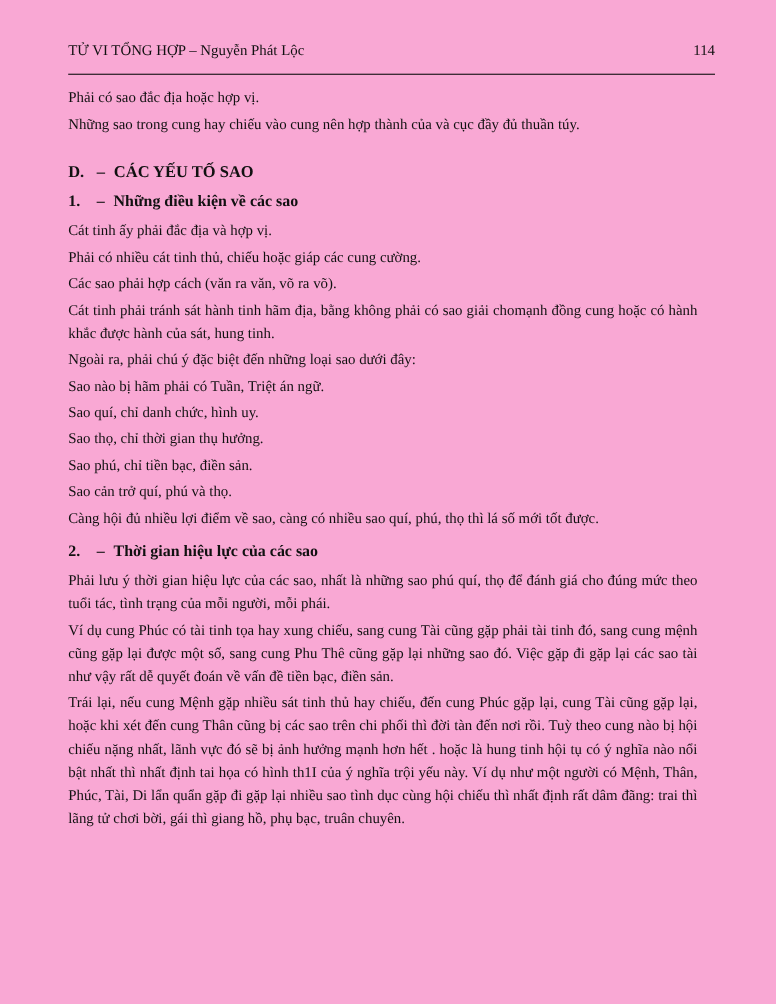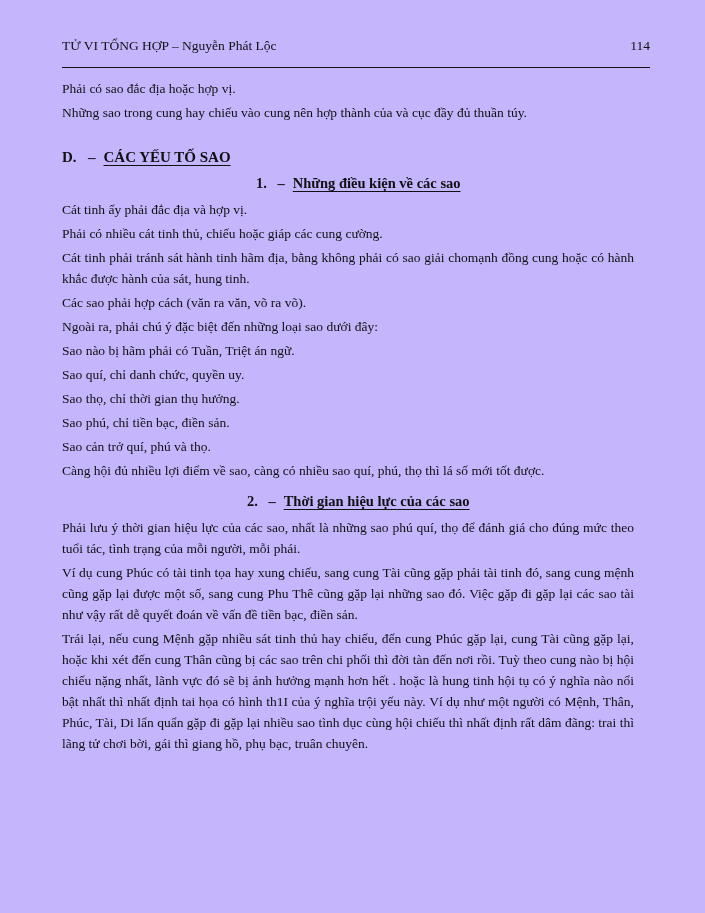--- a/index.html
+++ b/index.html
@@ -1,20 +1,20 @@
 <!DOCTYPE html>
 <html lang="vi"><head>
 <meta charset="utf-8">
 <style>
   html,body{margin:0;padding:0;background:#e8e8e8;}
   .page{
     position:relative;
     width:705px;height:913px;
     margin:0 auto;
-    background:#c4b5fd;
+    background:#f9a8d4;
     color:#111111;
     font-family:"Liberation Serif","DejaVu Serif",serif;
     font-size:13.5px;
     box-sizing:border-box;
     padding:38px 55px 30px 62px;
     overflow:hidden;
   }
   .doc-header{
     display:flex;justify-content:space-between;align-items:baseline;
     font-size:13.5px;line-height:16px;
@@ -28,26 +28,25 @@
     line-height:21px;
     text-align:justify;
   }
   h2.sec-heading{
     font-size:15px;font-weight:bold;line-height:20px;
     margin:24px 0 6px 0;
   }
   h3.sub-heading{
     font-size:14.5px;font-weight:bold;line-height:20px;
     margin:10px 0 6px 0;
-    text-align:center;
   }
   h3.sub-heading.first{margin-top:2px;}
   .h-label{display:inline-block;min-width:20px;}
   .h-dash{display:inline-block;margin:0 8px 0 6px;}
-  .h-title{text-decoration:underline;text-underline-offset:3px;}
+  .h-title{text-underline-offset:3px;}
 </style>
 </head>
 <body>
 
 <div class="page">
 
   <div class="doc-header">
     <span>TỬ VI TỔNG HỢP – Nguyễn Phát Lộc</span>
     <span>114</span>
   </div>
@@ -60,25 +59,25 @@
   <h2 class="sec-heading">
     <span class="h-label">D.</span><span class="h-dash">–</span><span class="h-title">CÁC YẾU TỐ SAO</span>
   </h2>
 
   <h3 class="sub-heading first">
     <span class="h-label">1.</span><span class="h-dash">–</span><span class="h-title">Những điều kiện về các sao</span>
   </h3>
 
   <p class="body-par">Cát tinh ấy phải đắc địa và hợp vị.</p>
   <p class="body-par">Phải có nhiều cát tinh thủ, chiếu hoặc giáp các cung cường.</p>
+  <p class="body-par">Các sao phải hợp cách (văn ra văn, võ ra võ).</p>
   <p class="body-par">Cát tinh phải tránh sát hành tinh hãm địa, bằng không phải có sao giải chomạnh đồng cung hoặc có hành khắc được hành của sát, hung tinh.</p>
-  <p class="body-par">Các sao phải hợp cách (văn ra văn, võ ra võ).</p>
   <p class="body-par">Ngoài ra, phải chú ý đặc biệt đến những loại sao dưới đây:</p>
   <p class="body-par">Sao nào bị hãm phải có Tuần, Triệt án ngữ.</p>
-  <p class="body-par">Sao quí, chỉ danh chức, quyền uy.</p>
+  <p class="body-par">Sao quí, chỉ danh chức, hình uy.</p>
   <p class="body-par">Sao thọ, chỉ thời gian thụ hưởng.</p>
   <p class="body-par">Sao phú, chỉ tiền bạc, điền sản.</p>
   <p class="body-par">Sao cản trở quí, phú và thọ.</p>
   <p class="body-par">Càng hội đủ nhiều lợi điểm về sao, càng có nhiều sao quí, phú, thọ thì lá số mới tốt được.</p>
 
   <h3 class="sub-heading">
     <span class="h-label">2.</span><span class="h-dash">–</span><span class="h-title">Thời gian hiệu lực của các sao</span>
   </h3>
 
   <p class="body-par">Phải lưu ý thời gian hiệu lực của các sao, nhất là những sao phú quí, thọ để đánh giá cho đúng mức theo tuổi tác, tình trạng của mỗi người, mỗi phái.</p>

